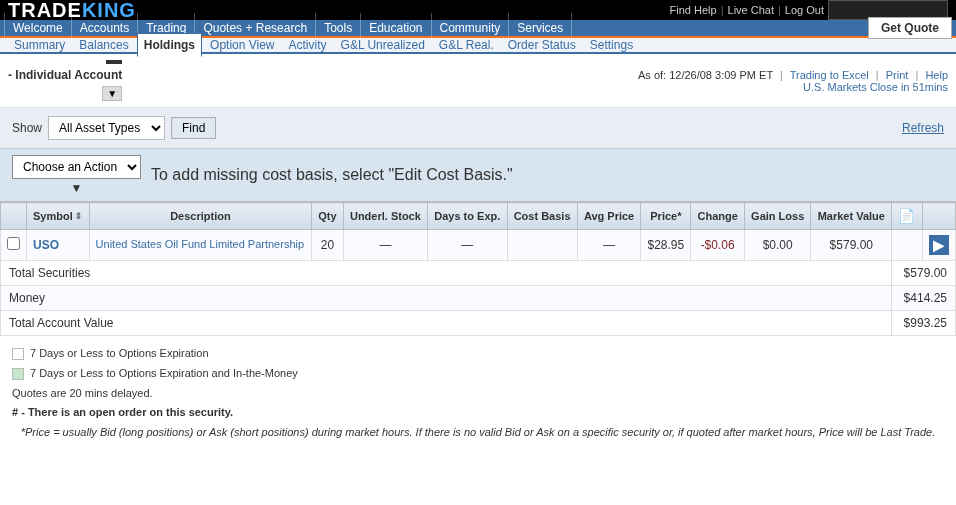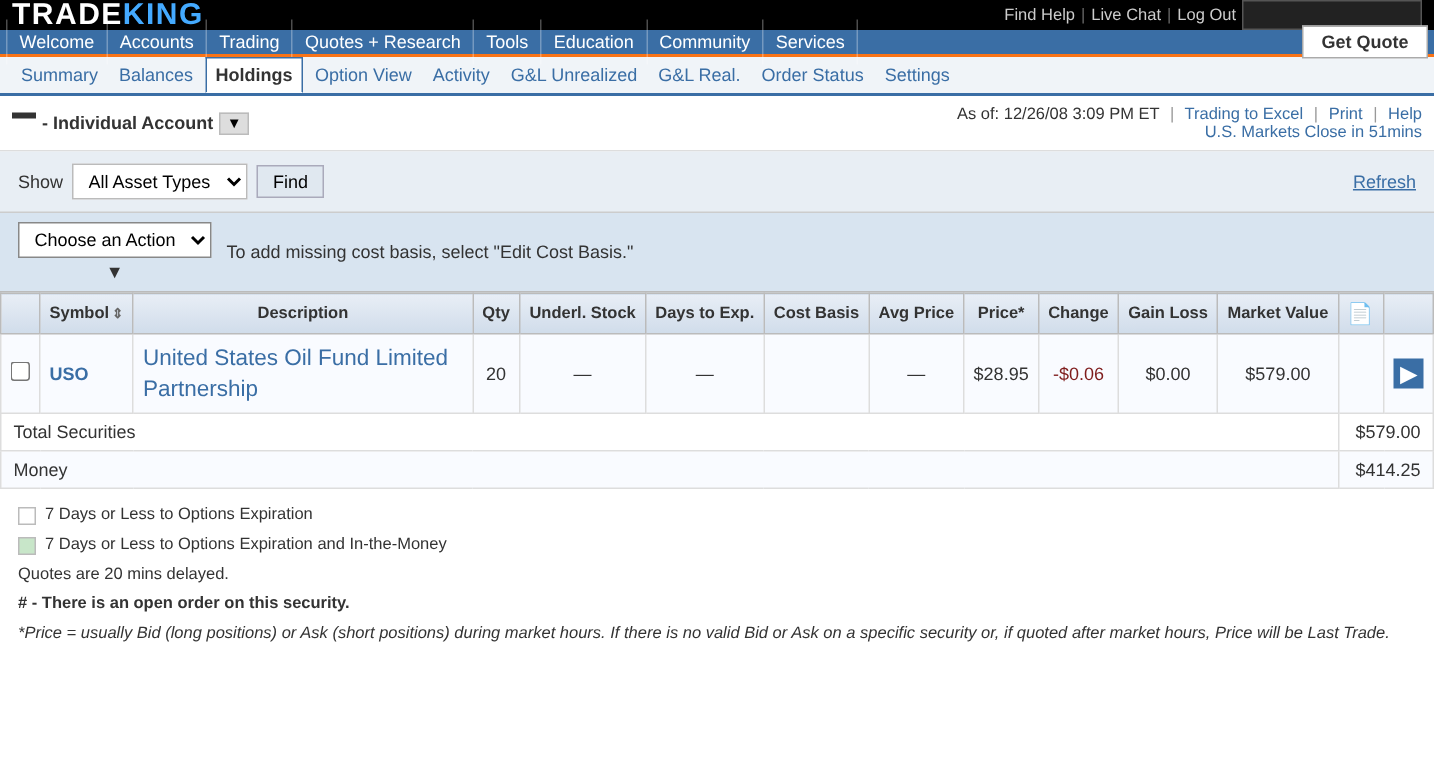--- a/index.html
+++ b/index.html
@@ -58,21 +58,21 @@
       font-weight: bold;
     }
 
     
     .sub-nav {
       background: #f0f4f8;
       border-bottom: 2px solid #3a6ea5;
       display: flex;
       align-items: center;
       padding: 0 8px;
-      height: 26px;
+      height: 16px;
       gap: 2px;
     }
     .sub-nav a {
       color: #3a6ea5;
       text-decoration: none;
       font-size: 12px;
       padding: 4px 6px;
     }
     .sub-nav a.active {
       background: #fff;
@@ -86,23 +86,24 @@
     .account-bar {
       display: flex;
       align-items: center;
       justify-content: space-between;
       padding: 6px 8px;
       background: #fff;
       border-bottom: 1px solid #ddd;
     }
     .account-selector {
       display: flex;
-      align-items: flex-start;
+      align-items: flex-end;
       gap: 4px;
       font-size: 12px;
+      flex-direction: column;
     }
     .account-label-box {
       background: #333;
       color: #fff;
       padding: 2px 8px;
       font-size: 11px;
       font-weight: bold;
     }
     .account-name { font-size: 12px; font-weight: bold; }
     .dropdown-arrow {
@@ -151,21 +152,21 @@
       gap: 10px;
       border-bottom: 1px solid #bbb;
     }
     .action-select-wrap { display: flex; align-items: center; gap: 2px; flex-direction: column; }
     .action-select {
       border: 1px solid #888;
       padding: 3px 6px;
       font-size: 12px;
       background: #fff;
     }
-    .action-hint { font-size: 12px; color: #333; }
+    .action-hint { font-size: 16px; color: #333; }
 
     
     .holdings-table { width: 100%; border-collapse: collapse; font-size: 12px; }
     .holdings-table thead th {
       background: linear-gradient(to bottom, #e8eef6, #d0dcea);
       border: 1px solid #bbb;
       padding: 5px 6px;
       text-align: center;
       font-size: 11px;
       color: #333;
@@ -175,21 +176,21 @@
     .holdings-table td {
       border: 1px solid #ddd;
       padding: 5px 6px;
       text-align: center;
       vertical-align: middle;
     }
     .holdings-table td.left { text-align: left; }
     .holdings-table tr:nth-child(odd) td { background: #f9fbff; }
     .holdings-table tr:nth-child(even) td { background: #fff; }
     .holdings-table .symbol-link { color: #3a6ea5; text-decoration: none; font-weight: bold; }
-    .holdings-table .desc-text { color: #3a6ea5; font-size: 15px; line-height: 1.4; }
+    .holdings-table .desc-text { color: #3a6ea5; font-size: 11px; line-height: 1.4; }
     .negative { color: #7f1d1d; }
 
     
     .summary-row td {
       border: 1px solid #ddd;
       padding: 5px 8px;
       background: #f5f5f5;
       font-size: 12px;
     }
     .summary-row td.label { text-align: left; font-weight: normal; }
@@ -215,21 +216,21 @@
     
     .footer-legend {
       padding: 8px 12px;
       font-size: 11px;
       color: #333;
       line-height: 1.8;
     }
     .legend-item { display: flex; align-items: center; gap: 6px; }
     .legend-box-yellow { width: 12px; height: 12px; background: #fff; border: 1px solid #bbb; flex-shrink: 0; }
     .legend-box-green { width: 12px; height: 12px; background: #c8e6c9; border: 1px solid #bbb; flex-shrink: 0; }
-    .footer-note { font-style: italic; color: #333; }
+    .footer-note { font-style: italic; color: #333; text-align: center; }
     .footer-bold { font-weight: bold; }
 
     .sort-icon { font-size: 9px; color: #666; }
     .th-wrap { display: flex; align-items: center; justify-content: center; gap: 2px; }
     .th-wrap.left { justify-content: flex-start; }
   </style>
 </head>
 <body>
 
 <div class="top-bar">
@@ -406,20 +407,24 @@
       </td>
     </tr>
     <tr class="summary-row">
       <td colspan="12" class="label">Total Securities</td>
       <td colspan="2" class="value">$579.00</td>
     </tr>
     <tr class="summary-row">
       <td colspan="12" class="label">Money</td>
       <td colspan="2" class="value">$414.25</td>
     </tr>
+    <tr class="summary-row">
+      <td colspan="12" class="label">Total Account Value</td>
+      <td colspan="2" class="value">$993.25</td>
+    </tr>
   </tbody>
 </table>
 
 <div class="footer-legend">
   <div class="legend-item">
     <div class="legend-box-yellow"></div>
     <span>7 Days or Less to Options Expiration</span>
   </div>
   <div class="legend-item">
     <div class="legend-box-green"></div>

